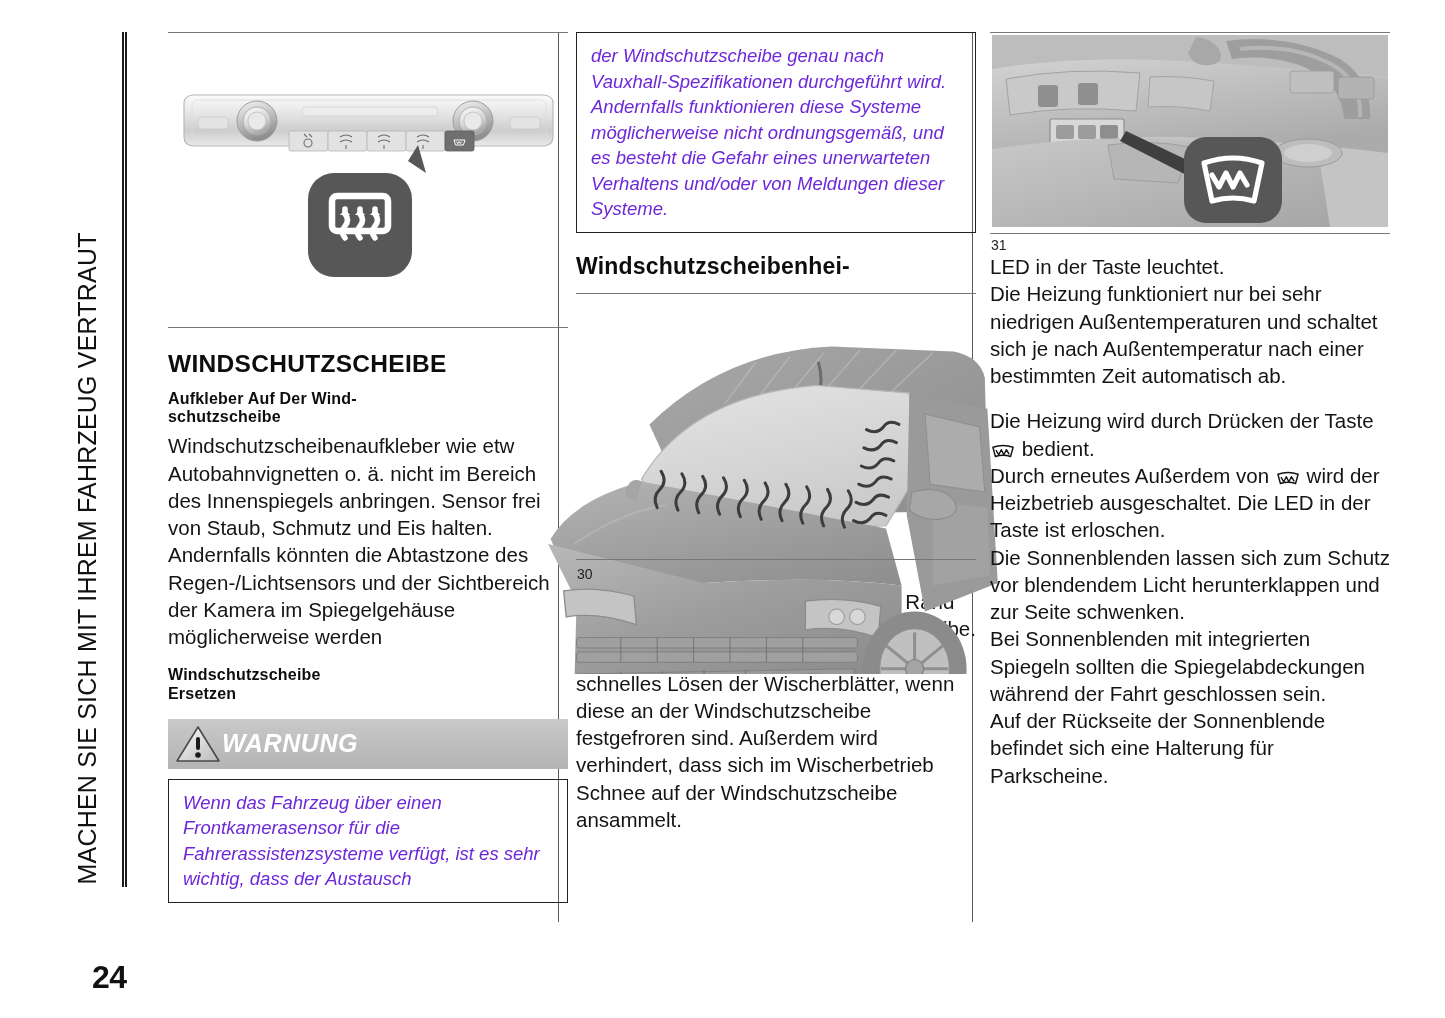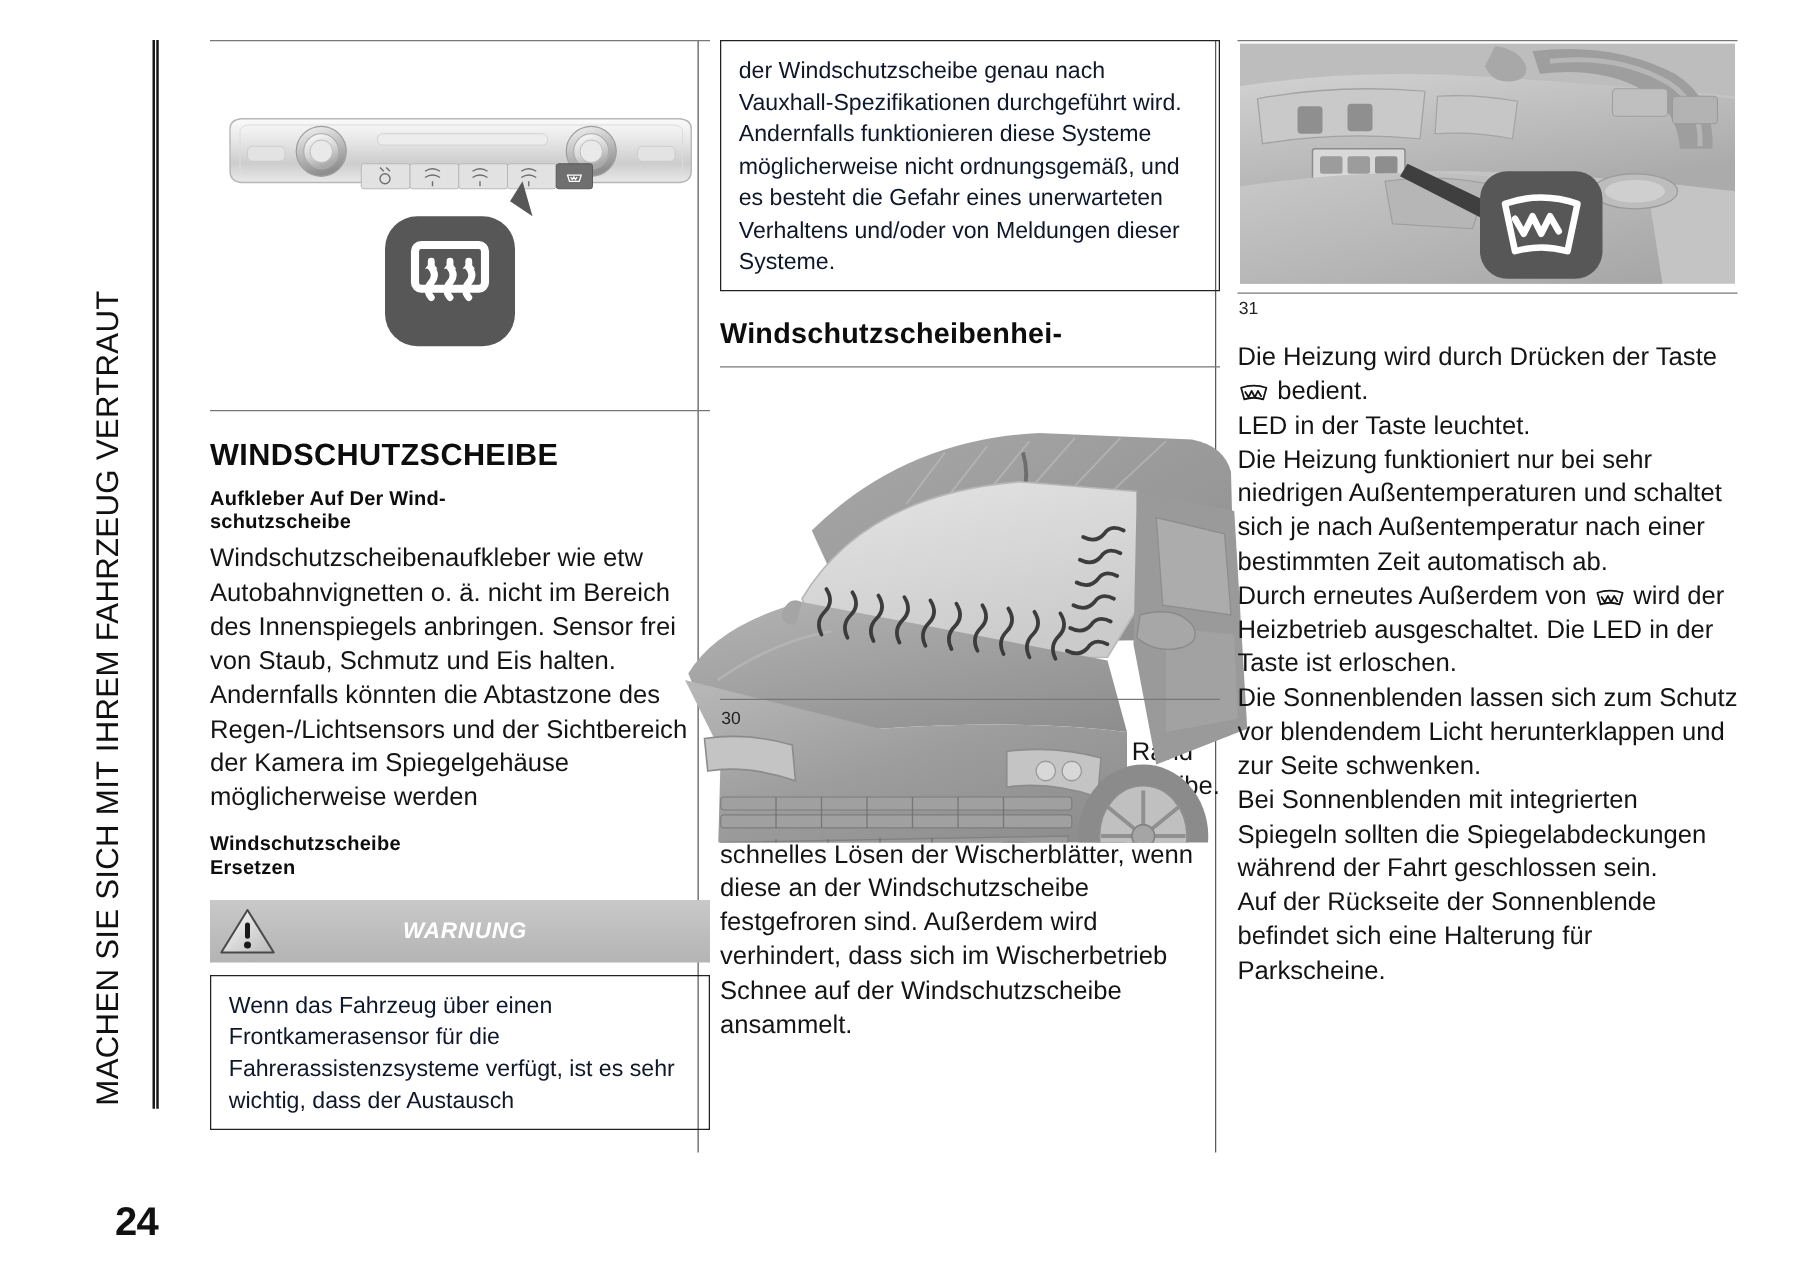--- a/index.html
+++ b/index.html
@@ -123,42 +123,43 @@
     position: relative;
   }
   .warn-triangle {
     margin-left: 6px;
     width: 48px;
     height: 42px;
     flex: 0 0 auto;
   }
   .warn-label {
     flex: 1 1 auto;
-    text-align: center;
-    font-size: 18px;
+    text-align: left;
+    font-size: 25px;
     font-weight: bold;
     font-style: italic;
     color: #ffffff;
     letter-spacing: 0.6px;
     padding-right: 46px;
     font-family: "Liberation Sans", sans-serif;
   }
   .warn-body {
     border: 1.5px solid #222;
     border-top: none;
     margin-top: 10px;
     padding: 10px 12px 10px 14px;
     box-sizing: border-box;
   }
   .warn-body.topbordered { border-top: 1.5px solid #222; }
   .warn-body p {
     font-size: 18.5px;
+    font-style: italic;
     line-height: 1.38;
     margin: 0;
-    color: #0f172a;
+    color: #6d28d9;
     font-family: "Liberation Sans", sans-serif;
   }
 
   
   .illus { position: relative; width: 100%; }
 
   
   .inline-icon {
     display: inline-block;
     vertical-align: -3px;
@@ -477,32 +478,32 @@
           <path d="M214 130 Q243 120 272 130 L264 168 Q243 162 222 168 Z"></path>
           <path d="M222 142 l7 12 l7 -14 l7 14 l7 -14 l7 12"></path>
         </g>
       </g>
     </svg>
   </div>
 
   <div class="fig-rule"></div>
   <div class="fig-num">31</div>
 
+  <p class="body" style="white-space:pre-line;">LED in der Taste leuchtet.
+Die Heizung funktioniert nur bei sehr niedrigen Außentemperaturen und schaltet sich je nach Außentemperatur nach einer bestimmten Zeit automatisch ab.</p>
+
   <p class="body" style="margin-top:18px;"><span>Die Heizung wird durch Drücken der Taste</span>
     <svg class="inline-icon" viewBox="0 0 30 19">
       <g stroke="#141414" stroke-width="1.7" fill="none" stroke-linejoin="round" stroke-linecap="round">
         <path d="M3 5 Q15 1 27 5 L24 16 Q15 13 6 16 Z"></path>
         <path d="M7 9 l3 5 l3 -6 l3 6 l3 -6 l3 5"></path>
       </g>
     </svg>
     <span>bedient.</span></p>
 
-  <p class="body" style="white-space:pre-line;">LED in der Taste leuchtet.
-Die Heizung funktioniert nur bei sehr niedrigen Außentemperaturen und schaltet sich je nach Außentemperatur nach einer bestimmten Zeit automatisch ab.</p>
-
   <p class="body"><span>Durch erneutes Außerdem von</span>
     <svg class="inline-icon" viewBox="0 0 30 19">
       <g stroke="#141414" stroke-width="1.7" fill="none" stroke-linejoin="round" stroke-linecap="round">
         <path d="M3 5 Q15 1 27 5 L24 16 Q15 13 6 16 Z"></path>
         <path d="M7 9 l3 5 l3 -6 l3 6 l3 -6 l3 5"></path>
       </g>
     </svg>
     <span>wird der Heizbetrieb ausgeschaltet. Die LED in der Taste ist erloschen.</span></p>
 
 

